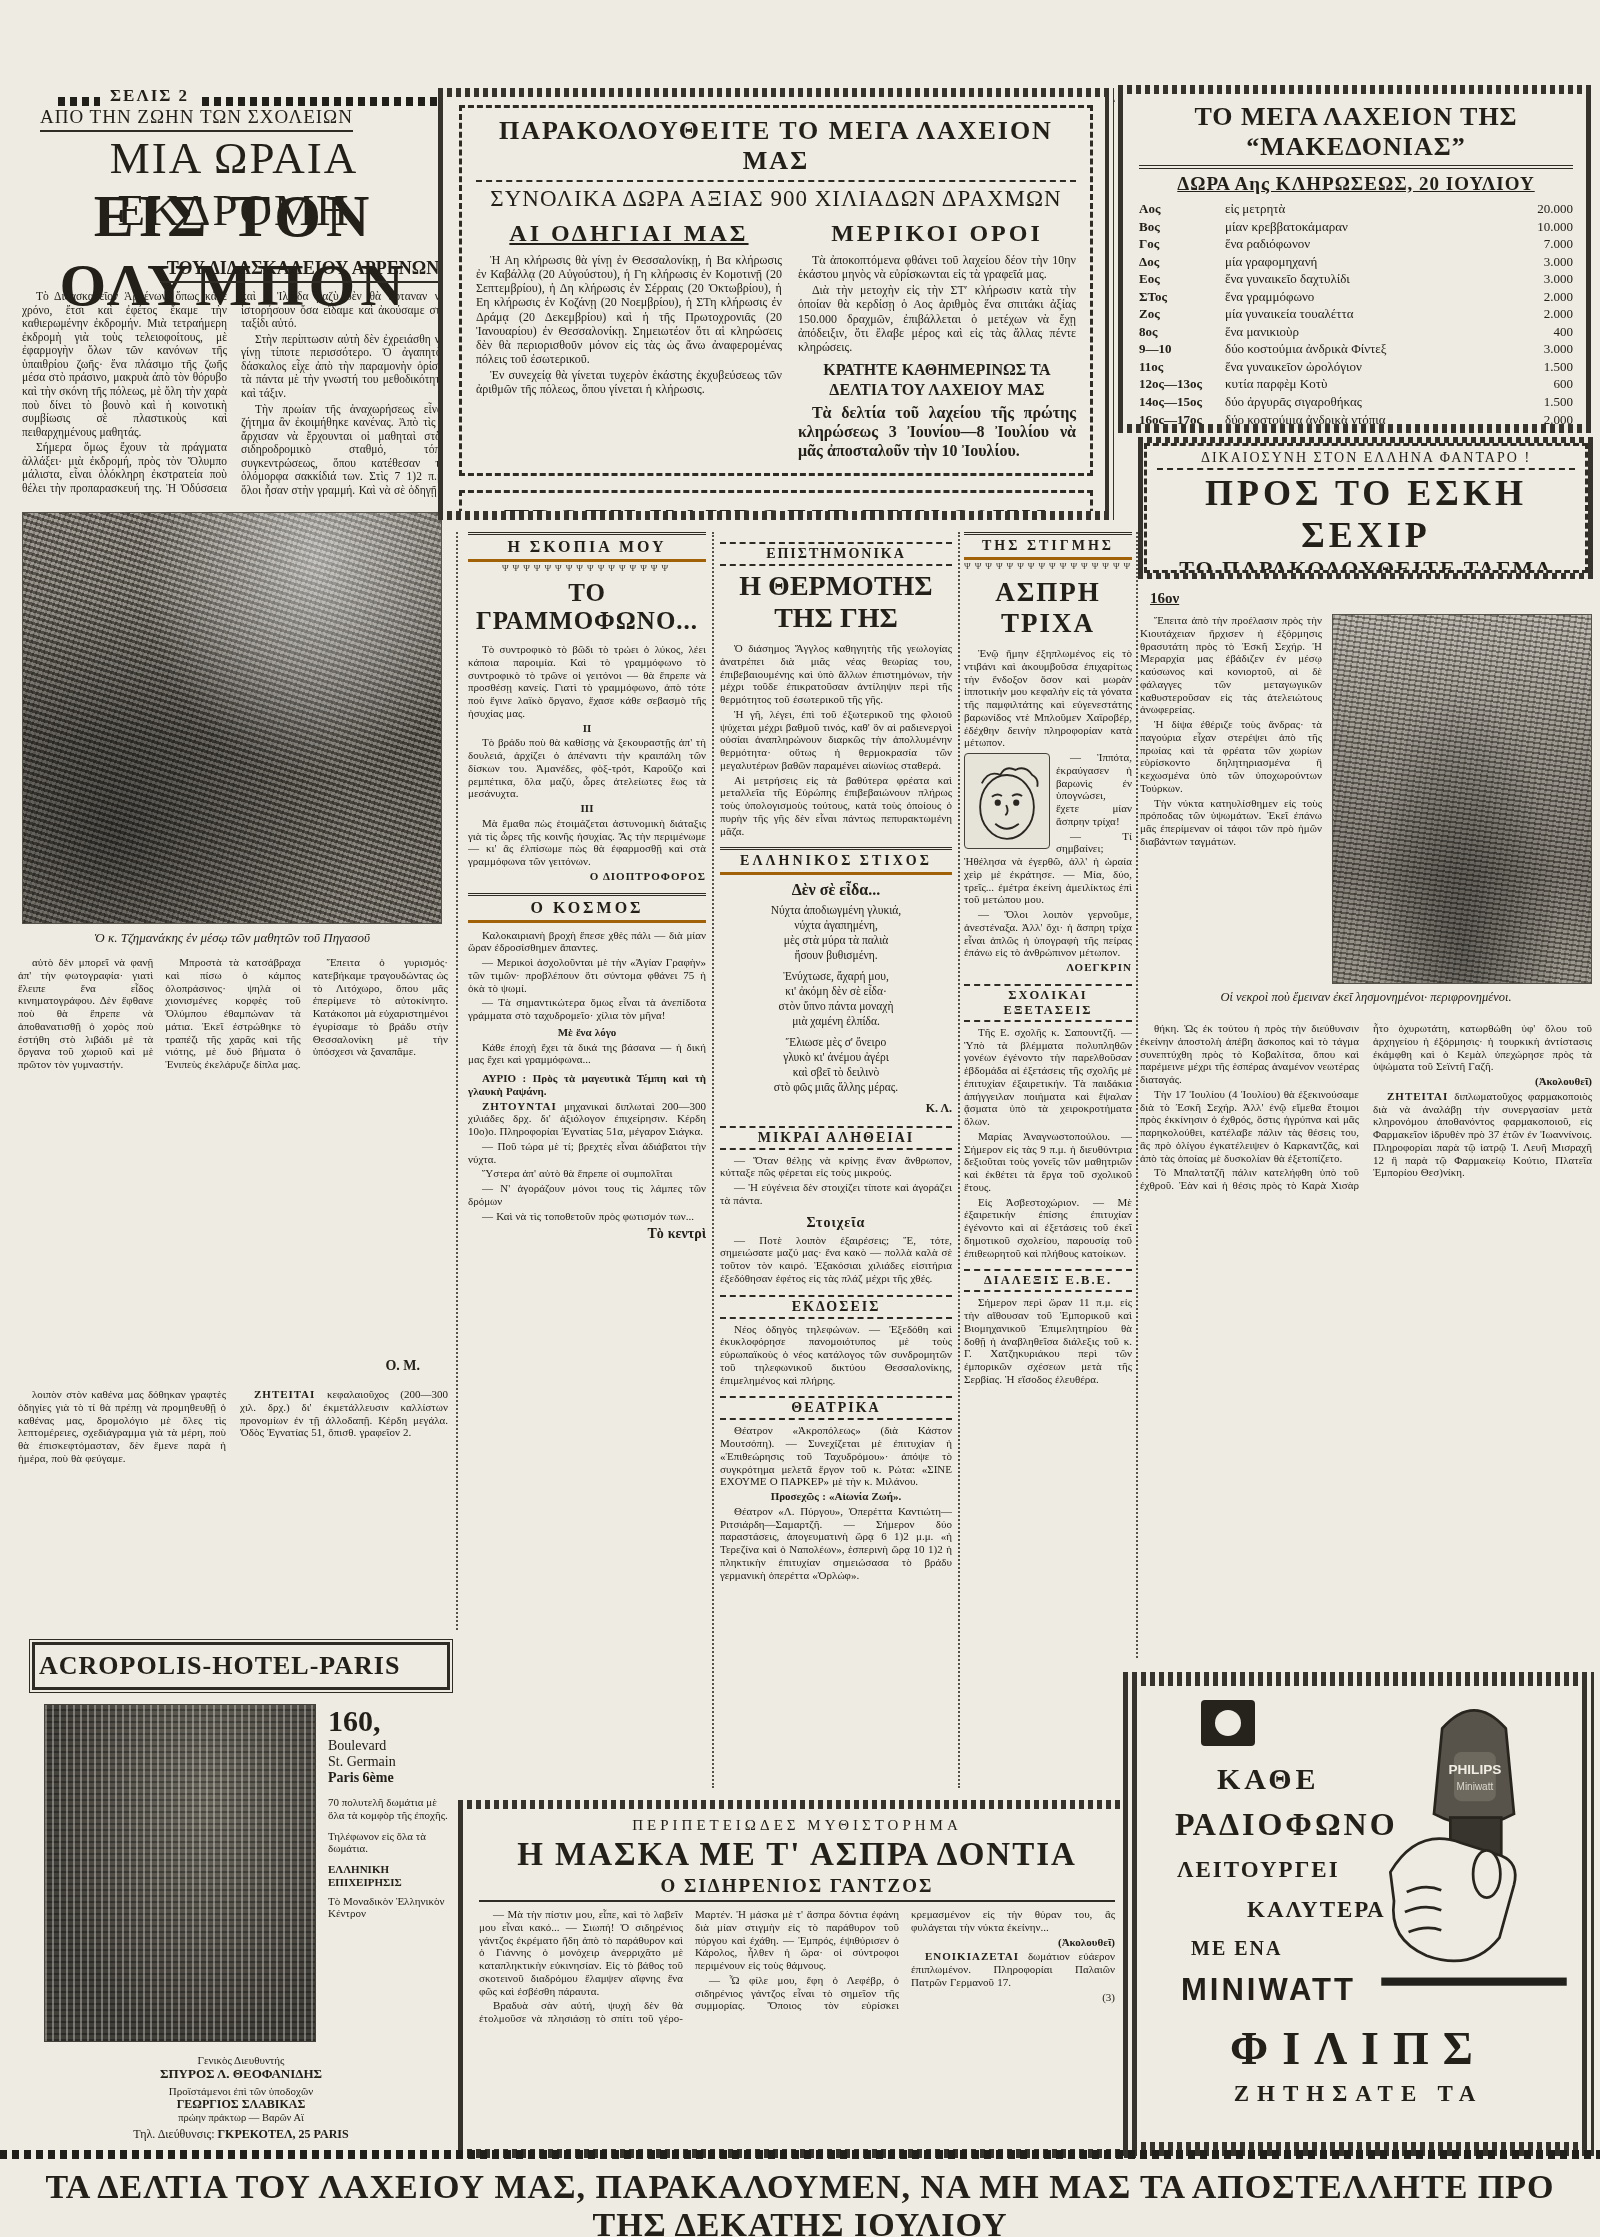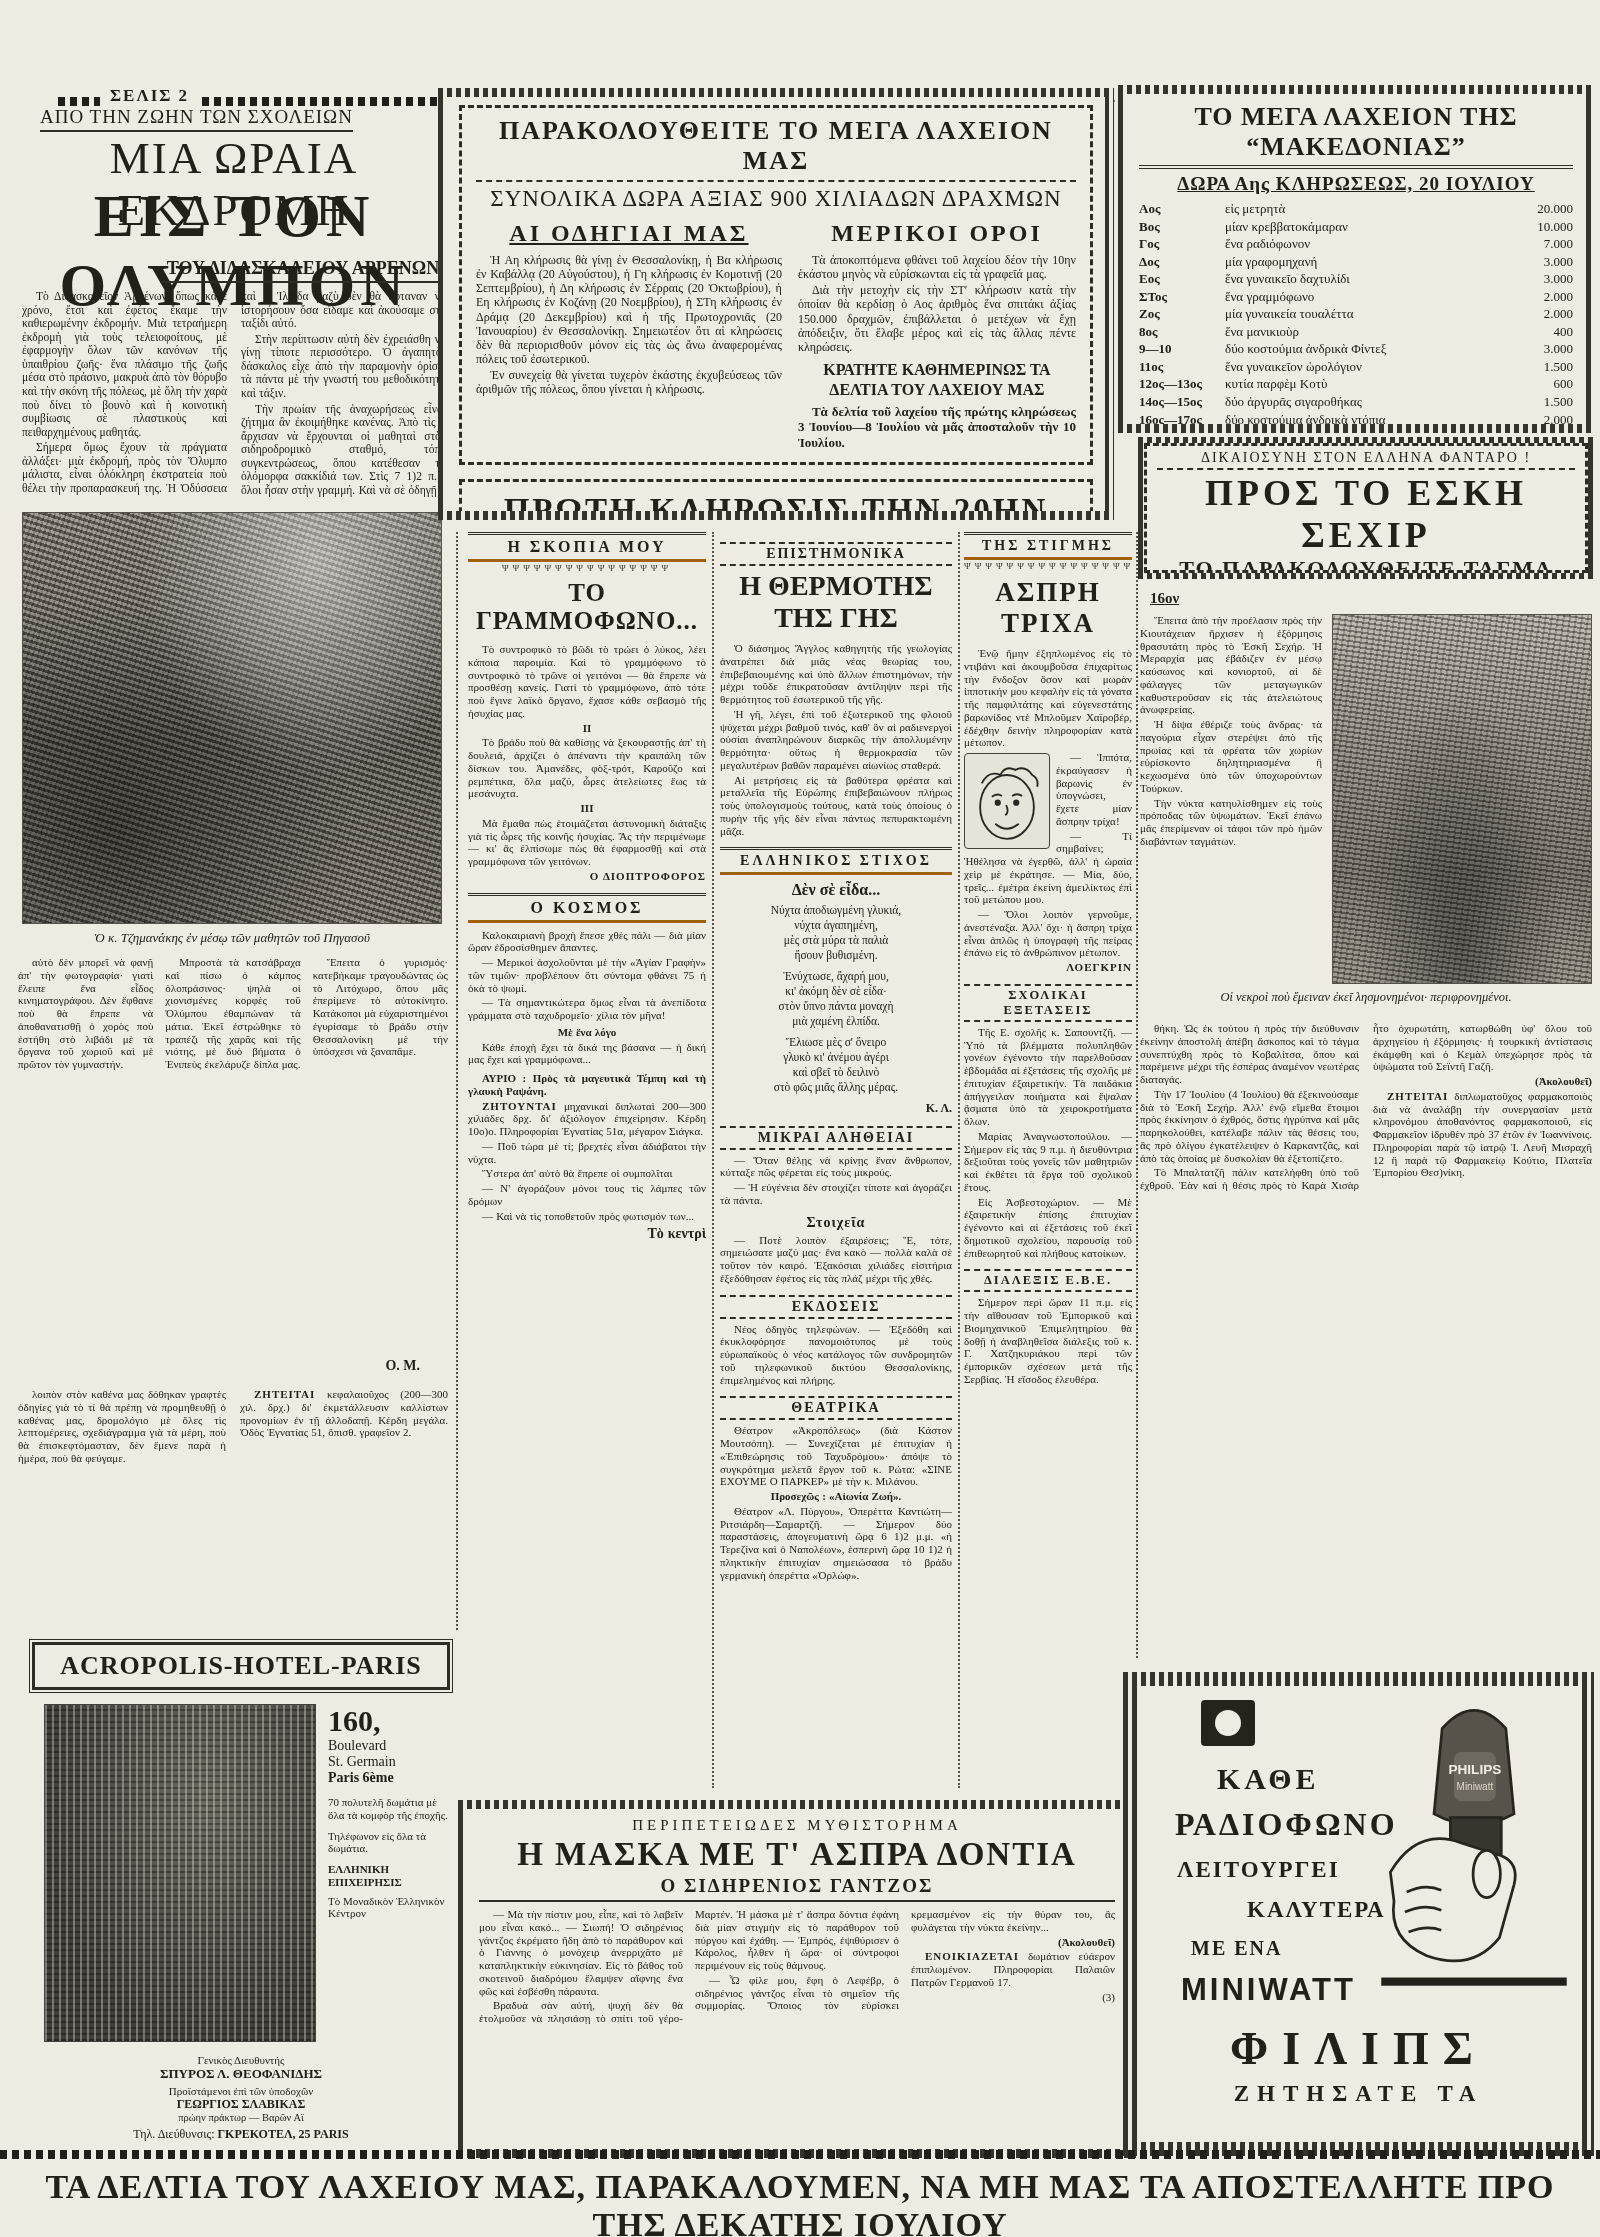--- a/index.html
+++ b/index.html
@@ -83,21 +83,21 @@
 
   <div class="abs j cols2 sm" style="top:1388px;left:18px;width:430px;height:240px;overflow:hidden">
     <p>λοιπὸν στὸν καθένα μας δόθηκαν γραφτὲς ὁδηγίες γιὰ τὸ τί θὰ πρέπῃ νὰ προμηθευθῇ ὁ καθένας μας, δρομολόγιο μὲ ὅλες τὶς λεπτομέρειες, σχεδιάγραμμα γιὰ τὰ μέρη, ποὺ θὰ ἐπισκεφτόμασταν, δὲν ἔμενε παρὰ ἡ ἡμέρα, ποὺ θὰ φεύγαμε.</p>
     <p>
       <span class="classified-lead">ΖΗΤΕΙΤΑΙ</span>
       <span>κεφαλαιοῦχος (200—300 χιλ. δρχ.) δι' ἐκμετάλλευσιν καλλίστων προνομίων ἐν τῇ ἀλλοδαπῇ. Κέρδη μεγάλα. Ὁδὸς Ἐγνατίας 51, ὄπισθ. γραφεῖον 2.</span>
     </p>
   </div>
 
   <div class="abs" style="top:1642px;left:32px;width:418px;height:513px">
-    <div style="border:3px solid #2f2c25;outline:1px solid #2f2c25;outline-offset:2px;padding:6px 4px;text-align:center;font-weight:bold;font-size:26px;letter-spacing:1px">ACROPOLIS-HOTEL-PARIS</div>
+    <div style="border:3px solid #2f2c25;outline:1px solid #2f2c25;outline-offset:2px;padding:6px 4px;text-align:left;font-weight:bold;font-size:26px;letter-spacing:1px">ACROPOLIS-HOTEL-PARIS</div>
     <div class="halftone3" style="position:absolute;top:62px;left:12px;width:272px;height:338px;border:1px solid #44413a"></div>
     <div style="position:absolute;top:62px;left:296px;width:122px">
       <div class="b" style="font-size:30px">160,</div>
       <div style="font-size:14px">Boulevard</div>
       <div style="font-size:14px">St. Germain</div>
       <div class="b" style="font-size:14px;margin-bottom:10px">Paris 6ème</div>
       <div class="sm" style="margin-bottom:8px">70 πολυτελῆ δωμάτια μὲ ὅλα τὰ κομφὸρ τῆς ἐποχῆς.</div>
       <div class="sm" style="margin-bottom:8px">Τηλέφωνον εἰς ὅλα τὰ δωμάτια.</div>
       <div class="sm b" style="margin-bottom:6px">ΕΛΛΗΝΙΚΗ ΕΠΙΧΕΙΡΗΣΙΣ</div>
       <div class="sm">Τὸ Μοναδικὸν Ἑλληνικὸν Κέντρον</div>
@@ -128,21 +128,21 @@
               <p>Ἐν συνεχείᾳ θὰ γίνεται τυχερὸν ἑκάστης ἐκχυβεύσεως τῶν ἀριθμῶν τῆς πόλεως, ὅπου γίνεται ἡ κλήρωσις.</p>
             </div>
           </div>
           <div style="flex:1">
             <div class="ctr b" style="font-size:24px;letter-spacing:3px;margin:2px 0 6px">ΜΕΡΙΚΟΙ ΟΡΟΙ</div>
             <div class="j" style="font-size:12px">
               <p>Τὰ ἀποκοπτόμενα φθάνει τοῦ λαχείου δέον τὴν 10ην ἑκάστου μηνὸς νὰ εὑρίσκωνται εἰς τὰ γραφεῖά μας.</p>
               <p>Διὰ τὴν μετοχὴν εἰς τὴν ΣΤ′ κλήρωσιν κατὰ τὴν ὁποίαν θὰ κερδίσῃ ὁ Αος ἀριθμὸς ἕνα σπιτάκι ἀξίας 150.000 δραχμῶν, ἐπιβάλλεται ὁ μετέχων νὰ ἔχῃ ἀπόδειξιν, ὅτι ἔλαβε μέρος καὶ εἰς τὰς ἄλλας πέντε κληρώσεις.</p>
             </div>
             <div class="ctr b" style="font-size:16px;margin-top:6px;line-height:1.25">ΚΡΑΤΗΤΕ ΚΑΘΗΜΕΡΙΝΩΣ ΤΑ ΔΕΛΤΙΑ ΤΟΥ ΛΑΧΕΙΟΥ ΜΑΣ</div>
-            <div class="j" style="font-size:13px;margin-top:4px">
+            <div class="j" style="font-size:16px;margin-top:4px">
               <p class="b">Τὰ δελτία τοῦ λαχείου τῆς πρώτης κληρώσεως 3 Ἰουνίου—8 Ἰουλίου νὰ μᾶς ἀποσταλοῦν τὴν 10 Ἰουλίου.</p>
             </div>
           </div>
         </div>
       </div>
       <div class="dashbox ctr b" style="margin-top:14px;padding:10px 6px;font-size:33px;letter-spacing:3px">ΠΡΩΤΗ ΚΛΗΡΩΣΙΣ ΤΗΝ 20ΗΝ ΙΟΥΛΙΟΥ</div>
     </div>
   </div>
 
   <div class="abs hatchframe" style="top:85px;left:1118px;width:476px;height:348px">

